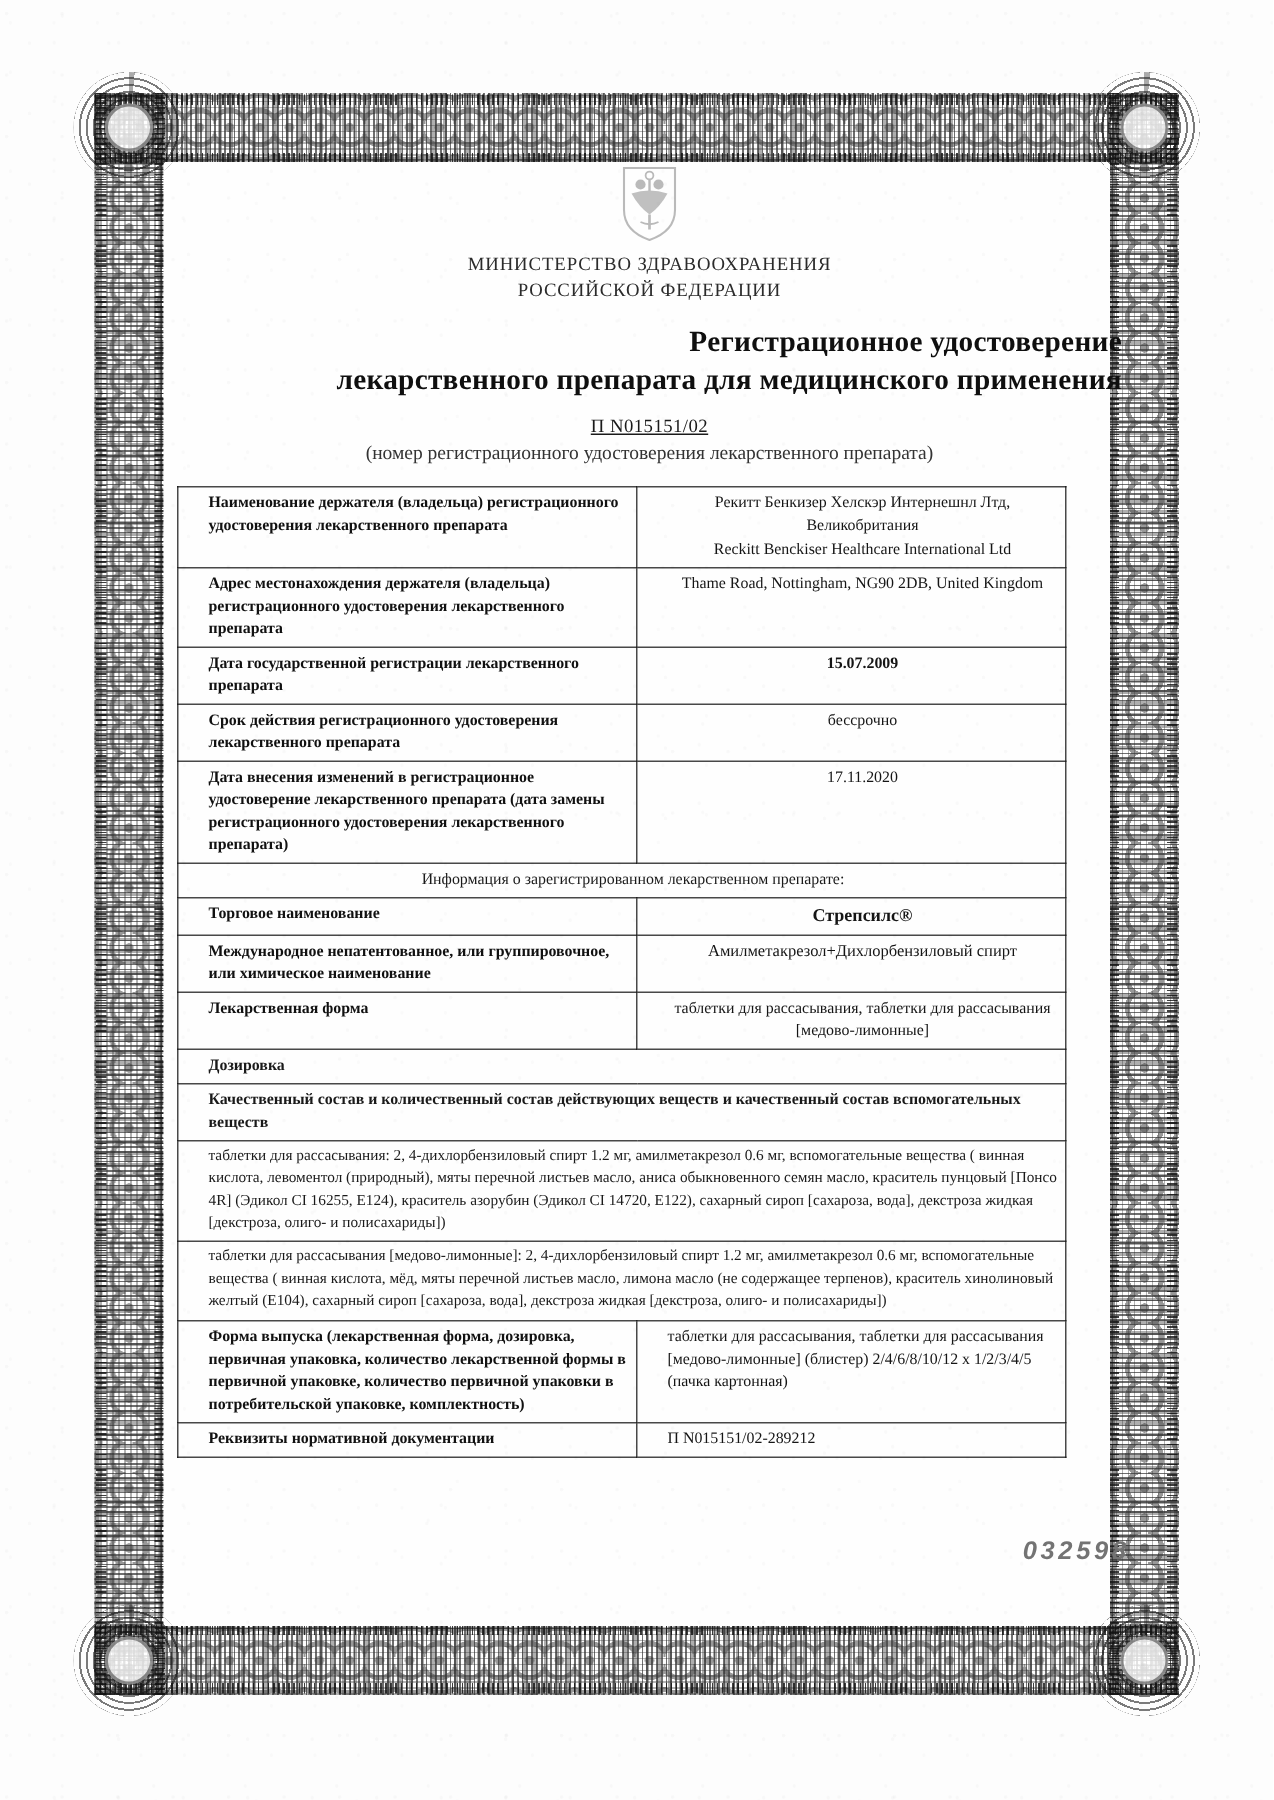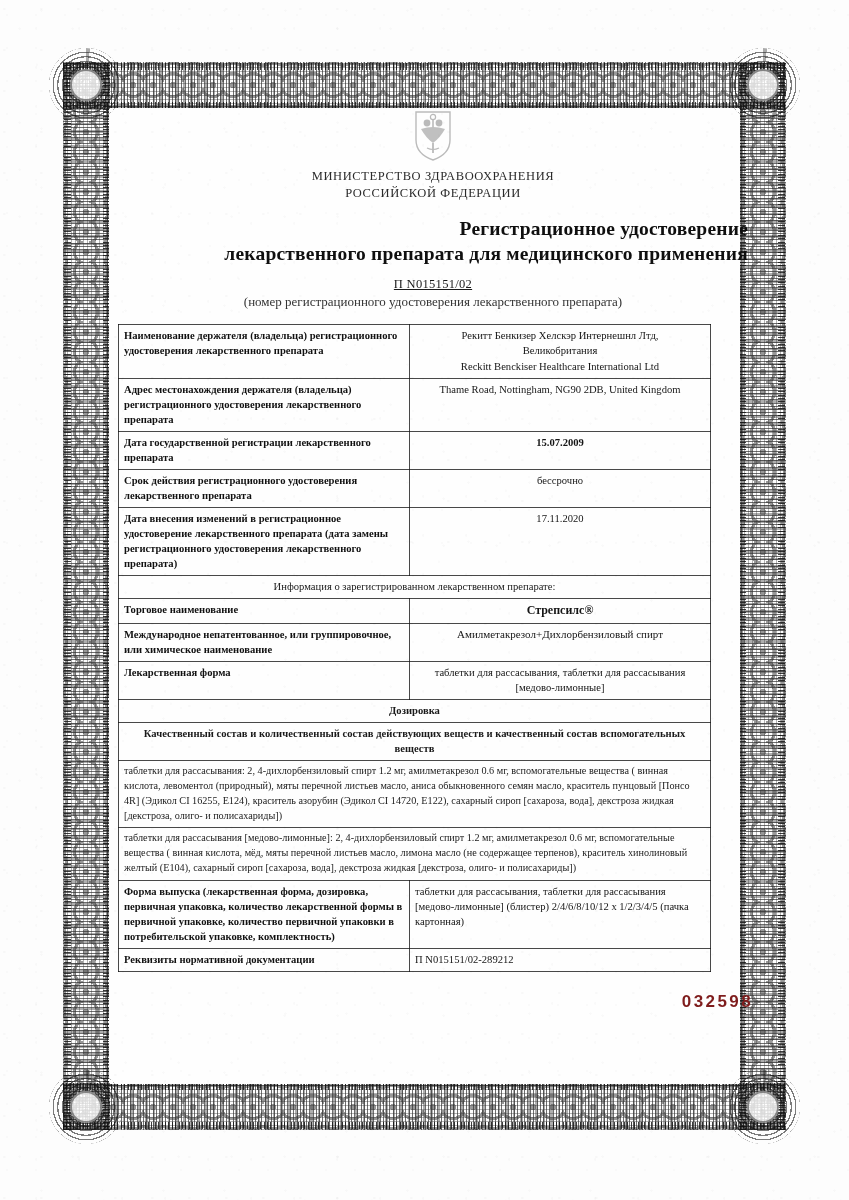--- a/index.html
+++ b/index.html
@@ -217,21 +217,21 @@
   #cert-table {
     margin-top: 14px;
     width: 593px;
     border-collapse: collapse;
     table-layout: fixed;
     font-size: 10.6px;
     line-height: 1.42;
   }
   #cert-table td {
     border: 1px solid rgba(20,20,20,.78);
-    padding: 3px 5px 4px 5px;
+    padding: 3px 5px 4px 20px;
     vertical-align: top;
   }
   .col-label {
     width: 280px;
     font-weight: bold;
     color: #111;
   }
   .col-value {
     text-align: center;
     color: #151515;
@@ -239,43 +239,44 @@
   .value-left { text-align: left; }
   .value-bold { font-weight: bold; }
   .full-center {
     text-align: center;
     font-style: normal;
     font-weight: normal;
     color: #1a1a1a;
   }
   .full-bold {
     font-weight: bold;
-    text-align: center;
+    text-align: left;
   }
   .comp-block {
     text-align: left;
     font-size: 10.2px;
     line-height: 1.45;
     font-weight: normal;
   }
   .trade-name {
     font-weight: bold;
     font-size: 12px;
   }
   .inn-value { font-size: 11px; }
 
   #serial-number {
     position: absolute;
     right: 96px;
-    top: 992px;
+    top: 1024px;
     font-size: 17px;
     font-family: "Liberation Sans", sans-serif;
     letter-spacing: 2.4px;
     font-weight: bold;
-    color: #7f1d1d;
+    color: #737373;
+    font-style: italic;
   }
 </style>
 </head>
 <body>
 
 <div id="scan-page">
 
   <div id="ornate-border">
     <div class="band-band band-h top border-band"></div>
     <div class="band-h bottom border-band"></div>

